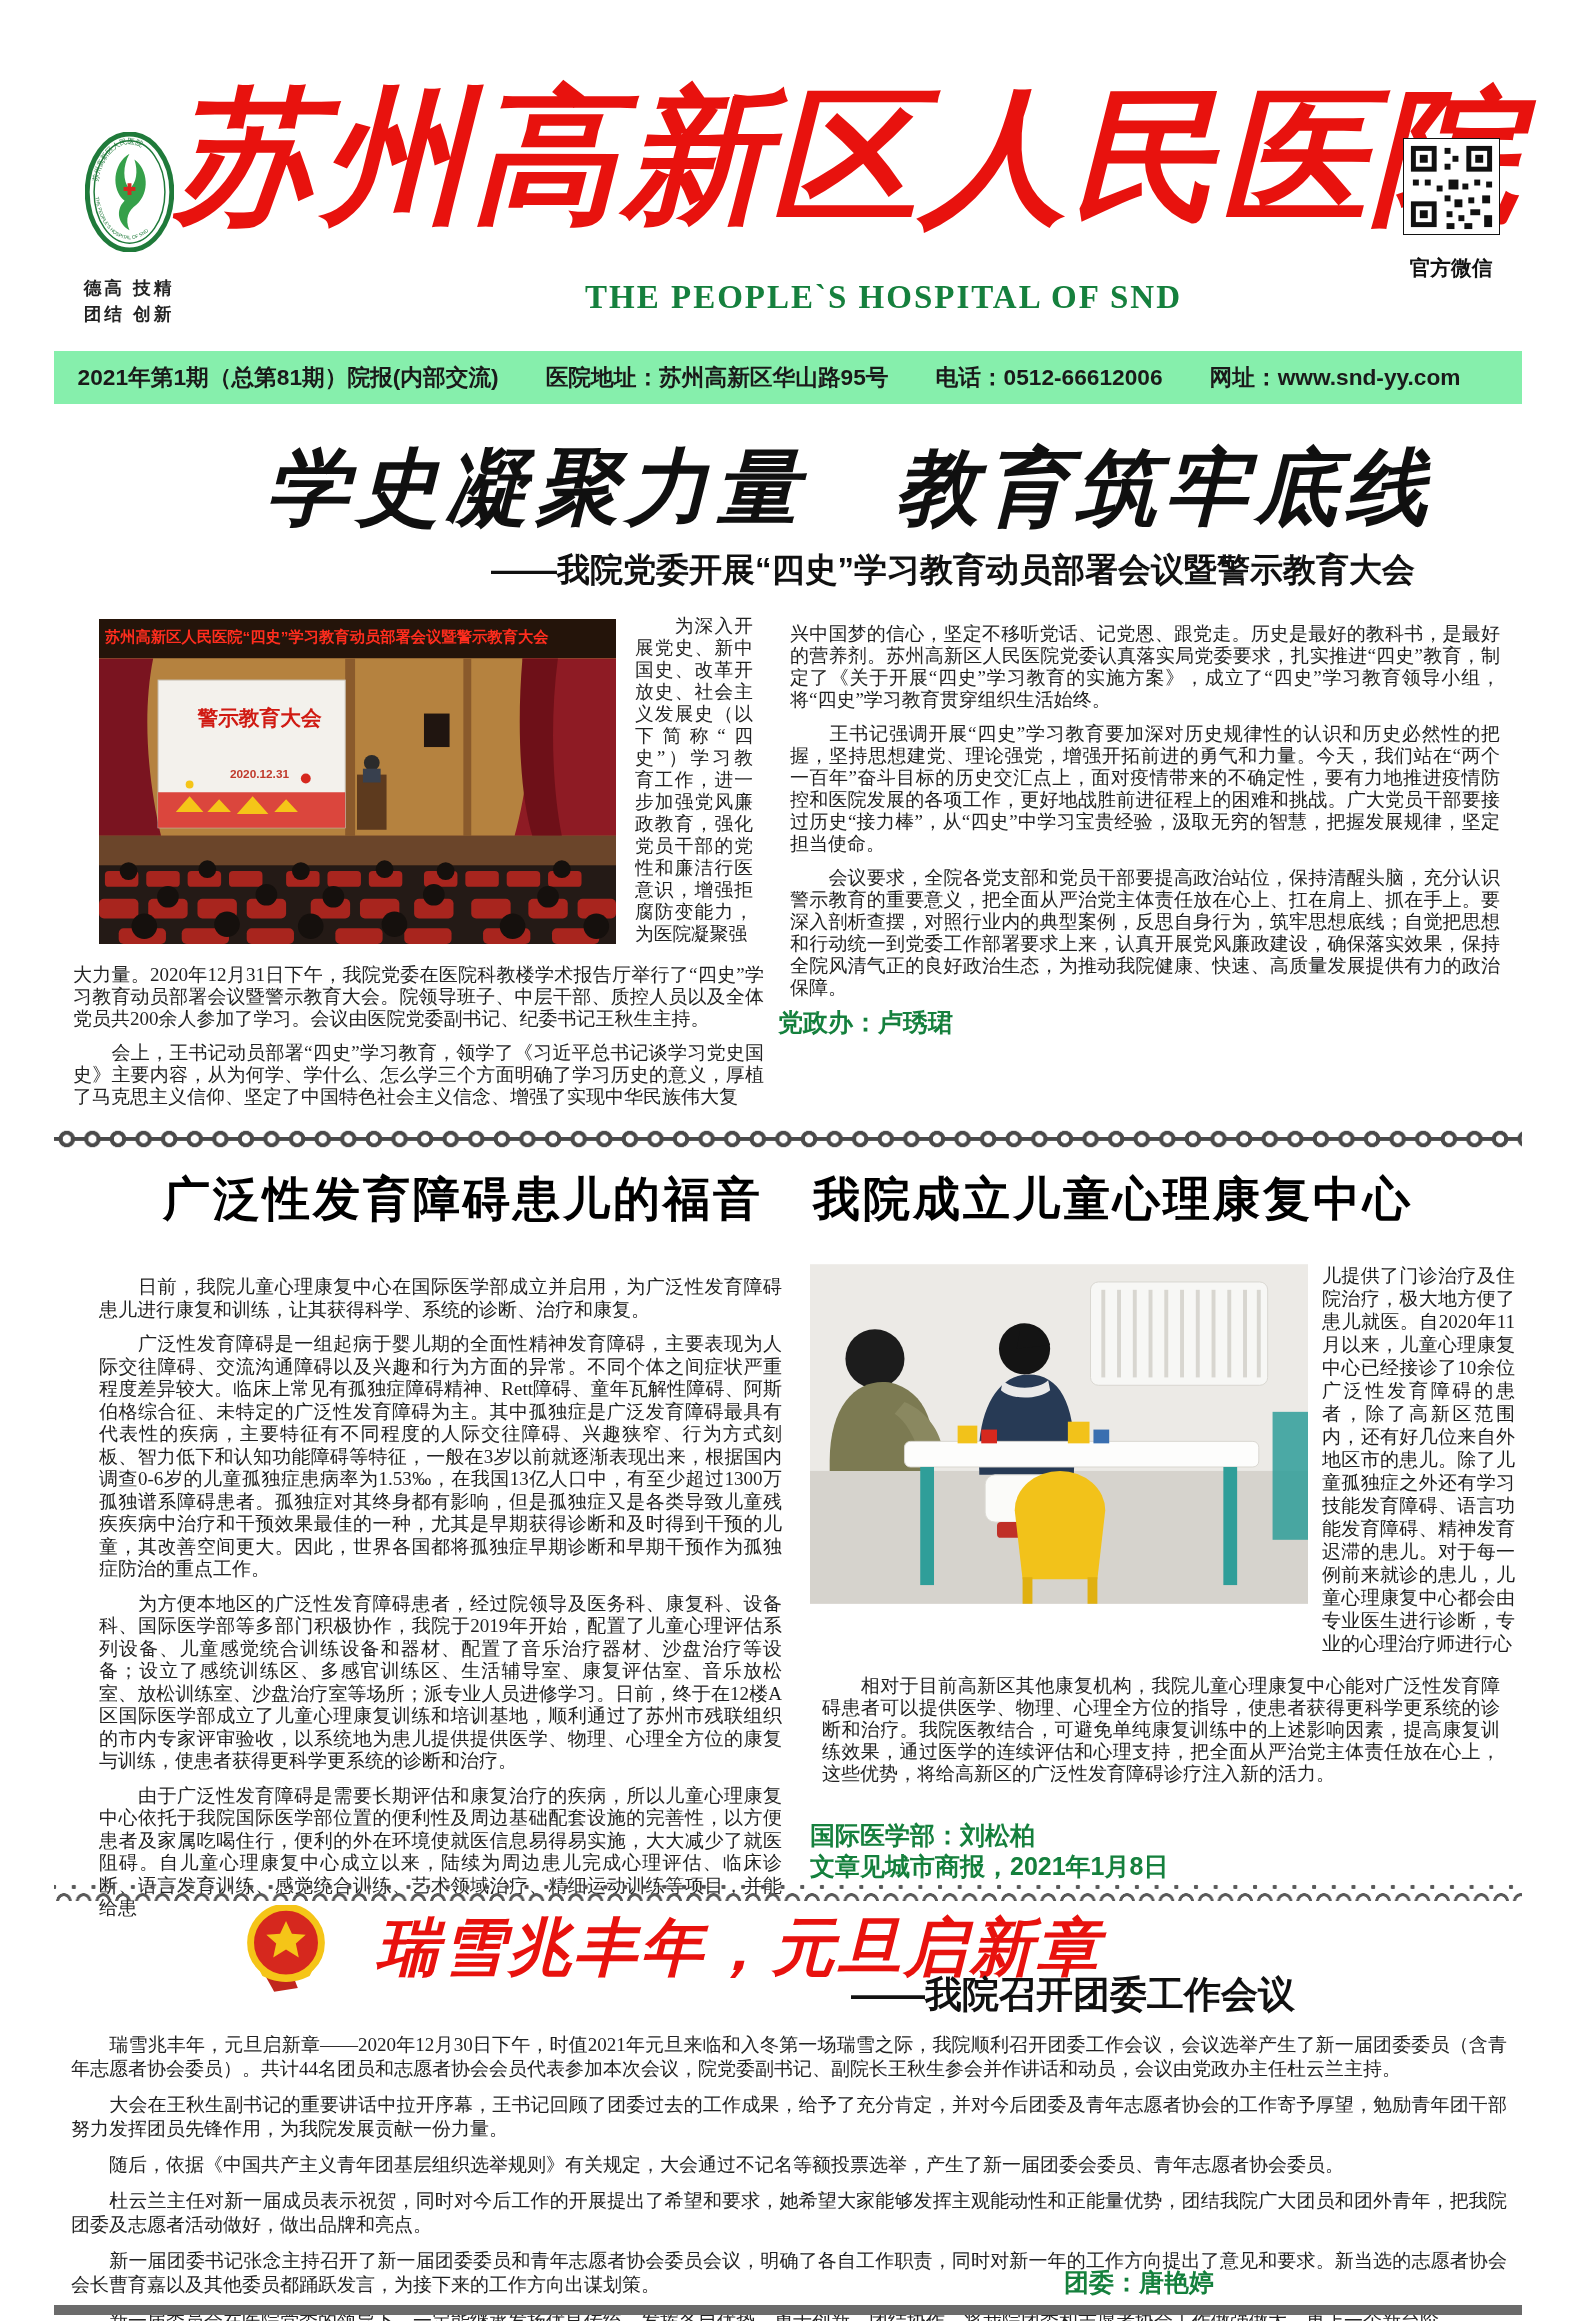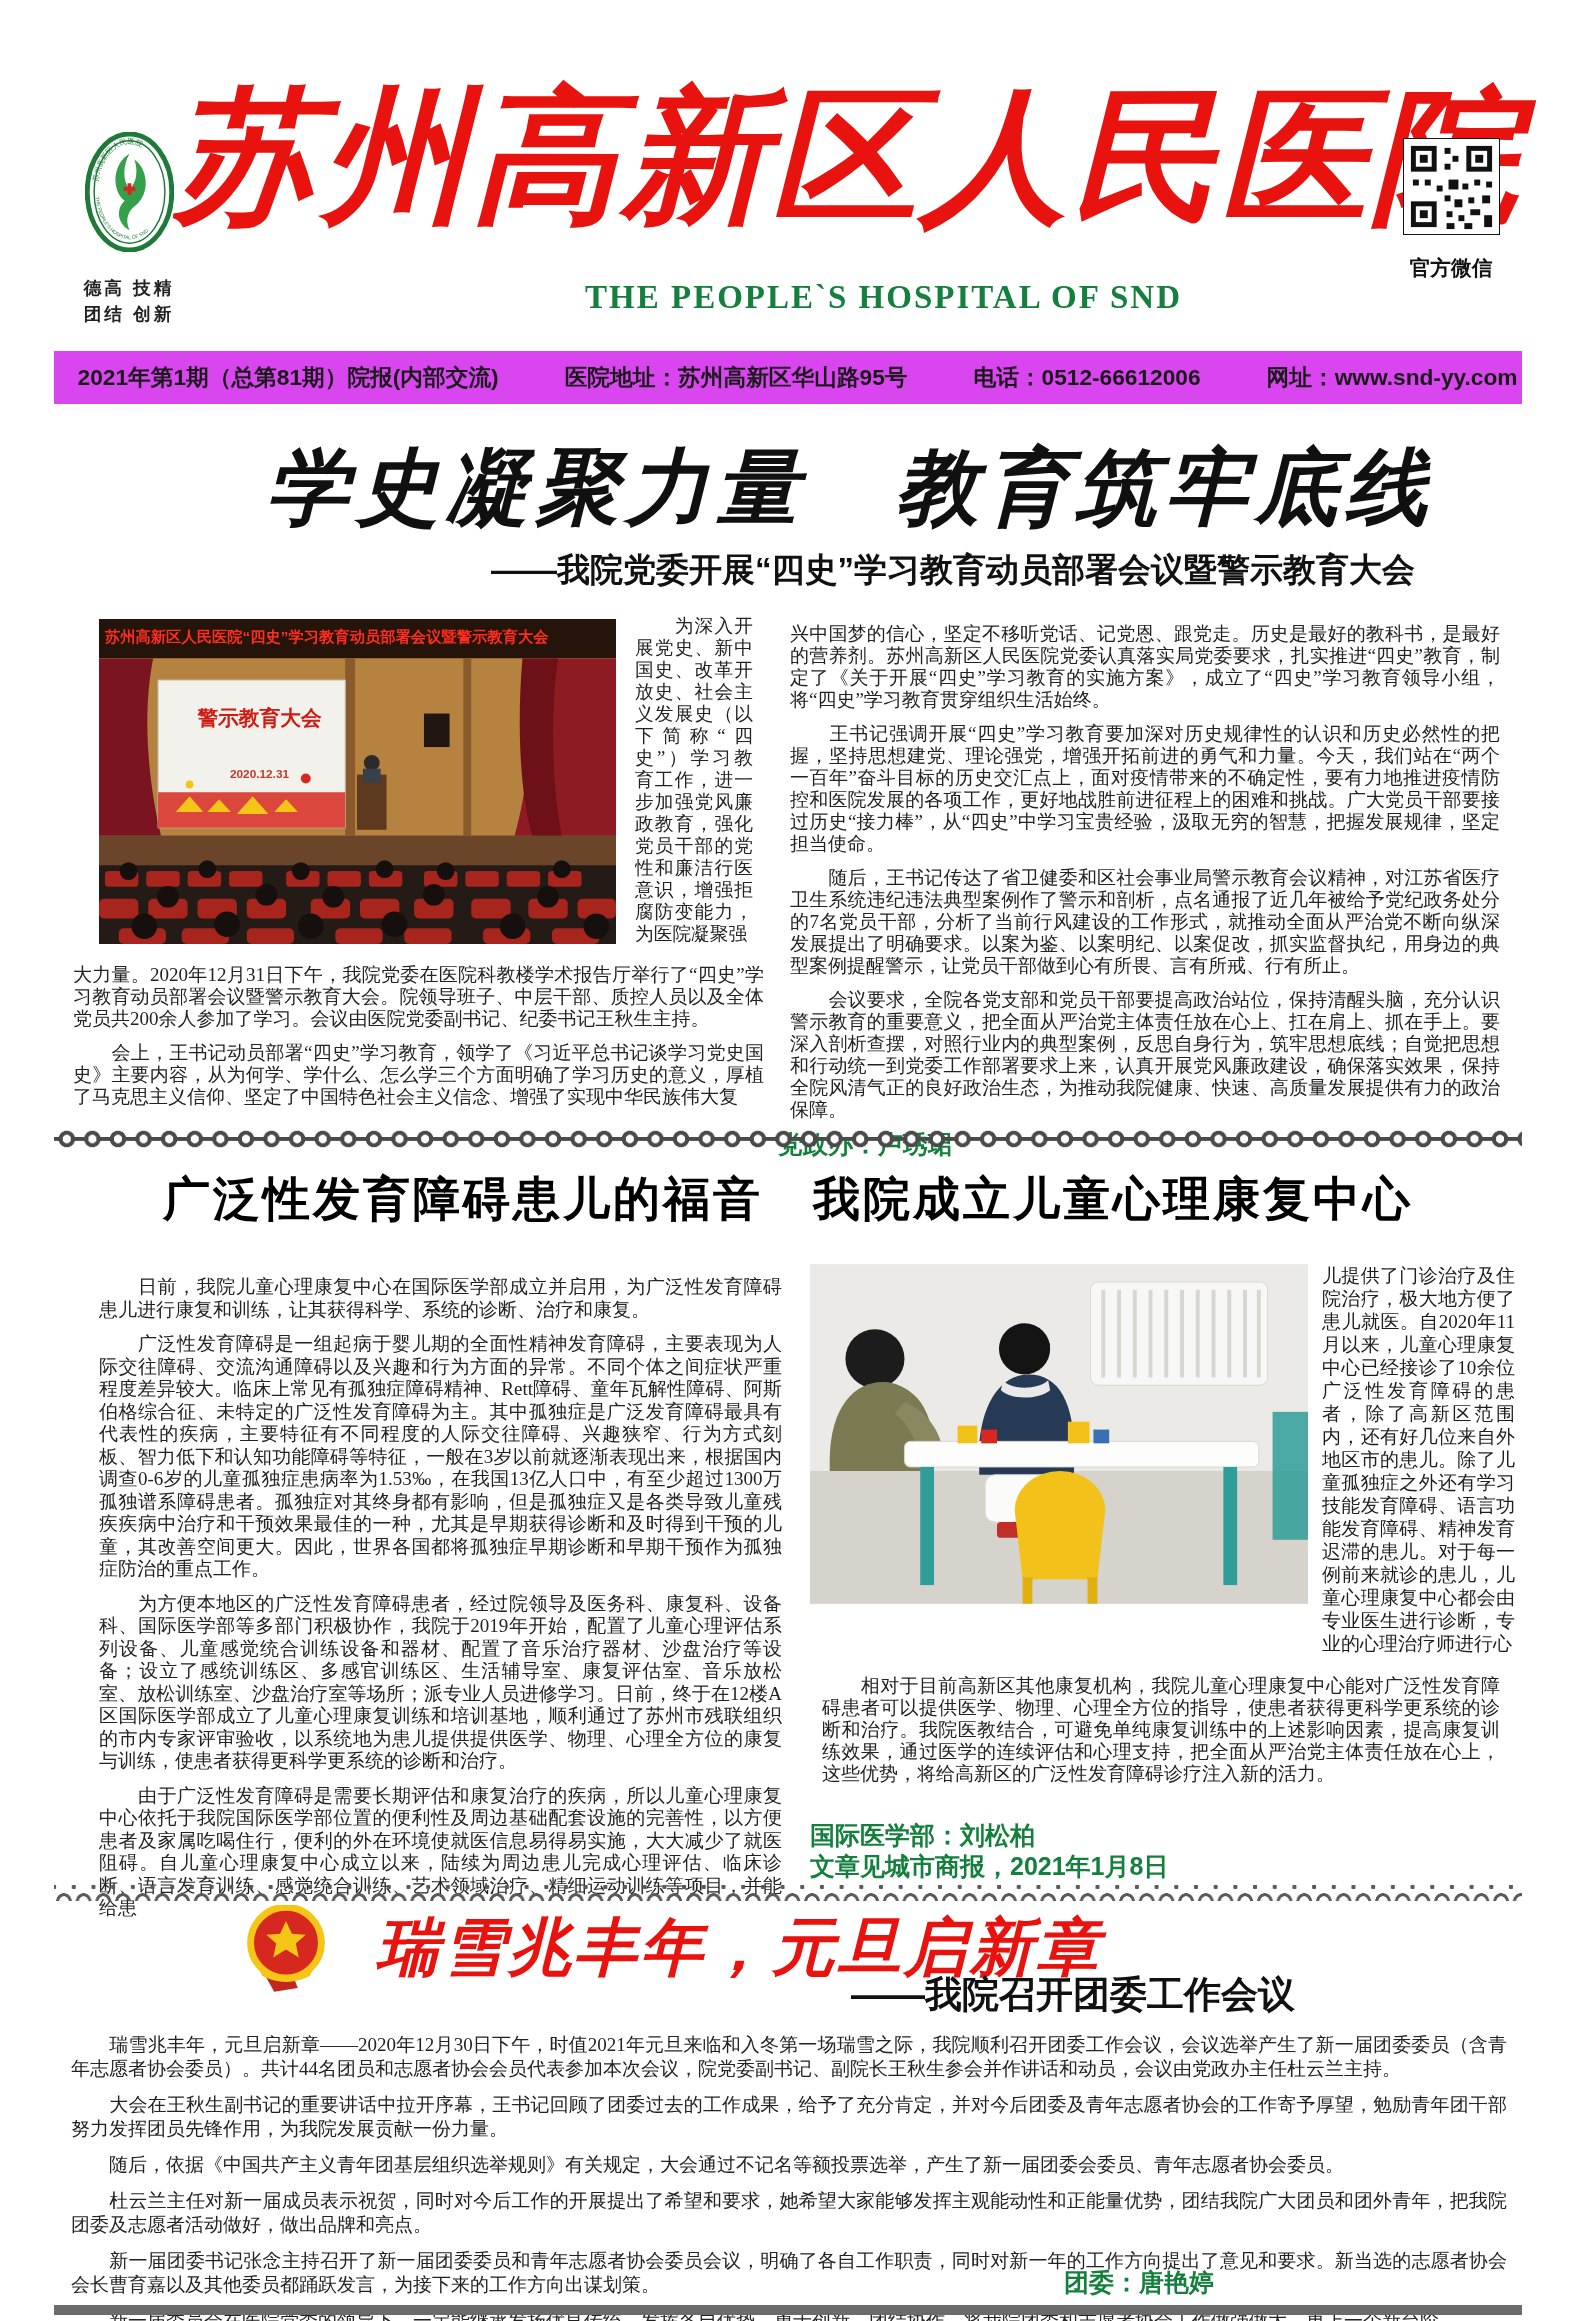--- a/index.html
+++ b/index.html
@@ -9,23 +9,23 @@
   
   .masthead-title{left:172px;top:47px;width:1221px;height:217px;line-height:222px;
     font-size:146px;font-weight:900;font-style:italic;color:#e8120e;letter-spacing:3.9px;
     white-space:nowrap;font-family:"Liberation Serif",serif;}
   .motto{left:75px;top:276px;width:108px;font-family:"Liberation Sans",sans-serif;
     font-weight:bold;font-size:17.7px;line-height:25.6px;color:#222;letter-spacing:3px;text-align:center;}
   .english-title{left:236px;top:279px;width:946px;text-align:right;font-size:33px;font-weight:bold;
     letter-spacing:2px;color:#15803d;font-family:"Liberation Serif",serif;white-space:nowrap;}
   .qr-label{left:1391px;top:254px;width:120px;text-align:center;font-size:20.7px;font-weight:bold;
     font-family:"Liberation Sans",sans-serif;color:#111;}
-  .infobar{left:54px;top:351px;width:1468px;height:53px;background:#d946ef;color:#1a1a1a;
+  .infobar{left:54px;top:351px;width:1468px;height:53px;background:#86efac;color:#1a1a1a;
     font-family:"Liberation Sans",sans-serif;font-size:22.7px;font-weight:600;
-    display:flex;align-items:center;gap:66px;padding-left:23.6px;box-sizing:border-box;white-space:nowrap;}
+    display:flex;align-items:center;gap:47px;padding-left:23.6px;box-sizing:border-box;white-space:nowrap;}
   
   .a1-headline{left:266px;top:433px;width:1044px;font-size:83px;font-weight:900;font-style:italic;
     color:#101010;letter-spacing:6.9px;white-space:nowrap;font-family:"Liberation Serif",serif;}
   .a1-subtitle{left:491px;top:548px;width:975px;font-size:33px;font-weight:bold;color:#111;
     font-family:"Liberation Sans",sans-serif;white-space:nowrap;}
   .body-text{font-size:19px;line-height:22px;text-align:justify;color:#222;}
   .a1-narrow{left:635px;top:615px;width:118px;height:335px;font-size:18.7px;line-height:22px;
     text-align:justify;overflow:hidden;}
   .a1-right{left:778px;top:611px;width:734px;}
   .a1-bottomleft{left:61px;top:952px;width:715px;}
@@ -230,21 +230,20 @@
   <div class="abs a1-narrow body-text">　　为深入开展党史、新中国史、改革开放史、社会主义发展史（以下简称“四史”）学习教育工作，进一步加强党风廉政教育，强化党员干部的党性和廉洁行医意识，增强拒腐防变能力，为医院凝聚强</div>
 
   <div class="abs a1-bottomleft body-text">
     <p>大力量。2020年12月31日下午，我院党委在医院科教楼学术报告厅举行了“四史”学习教育动员部署会议暨警示教育大会。院领导班子、中层干部、质控人员以及全体党员共200余人参加了学习。会议由医院党委副书记、纪委书记王秋生主持。</p>
     <p>　　会上，王书记动员部署“四史”学习教育，领学了《习近平总书记谈学习党史国史》主要内容，从为何学、学什么、怎么学三个方面明确了学习历史的意义，厚植了马克思主义信仰、坚定了中国特色社会主义信念、增强了实现中华民族伟大复</p>
   </div>
 
   <div class="abs a1-right body-text">
     <p>兴中国梦的信心，坚定不移听党话、记党恩、跟党走。历史是最好的教科书，是最好的营养剂。苏州高新区人民医院党委认真落实局党委要求，扎实推进“四史”教育，制定了《关于开展“四史”学习教育的实施方案》，成立了“四史”学习教育领导小组，将“四史”学习教育贯穿组织生活始终。</p>
     <p>　　王书记强调开展“四史”学习教育要加深对历史规律性的认识和历史必然性的把握，坚持思想建党、理论强党，增强开拓前进的勇气和力量。今天，我们站在“两个一百年”奋斗目标的历史交汇点上，面对疫情带来的不确定性，要有力地推进疫情防控和医院发展的各项工作，更好地战胜前进征程上的困难和挑战。广大党员干部要接过历史“接力棒”，从“四史”中学习宝贵经验，汲取无穷的智慧，把握发展规律，坚定担当使命。</p>
-    <p>　　随后，王书记传达了省卫健委和区社会事业局警示教育会议精神，对江苏省医疗卫生系统违纪违法典型案例作了警示和剖析，点名通报了近几年被给予党纪政务处分的7名党员干部，分析了当前行风建设的工作形式，就推动全面从严治党不断向纵深发展提出了明确要求。以案为鉴、以案明纪、以案促改，抓实监督执纪，用身边的典型案例提醒警示，让党员干部做到心有所畏、言有所戒、行有所止。</p>
     <p>　　会议要求，全院各党支部和党员干部要提高政治站位，保持清醒头脑，充分认识警示教育的重要意义，把全面从严治党主体责任放在心上、扛在肩上、抓在手上。要深入剖析查摆，对照行业内的典型案例，反思自身行为，筑牢思想底线；自觉把思想和行动统一到党委工作部署要求上来，认真开展党风廉政建设，确保落实效果，保持全院风清气正的良好政治生态，为推动我院健康、快速、高质量发展提供有力的政治保障。</p>
     <div class="byline" style="padding-right:172px;margin-top:5.9px;">党政办：卢琇珺</div>
   </div>
 
   <div class="abs divider-chain"></div>
 
   <div class="abs a2-headline">广泛性发育障碍患儿的福音　我院成立儿童心理康复中心</div>
 
   <div class="abs a2-left body-text">
     <p>　　日前，我院儿童心理康复中心在国际医学部成立并启用，为广泛性发育障碍患儿进行康复和训练，让其获得科学、系统的诊断、治疗和康复。</p>

